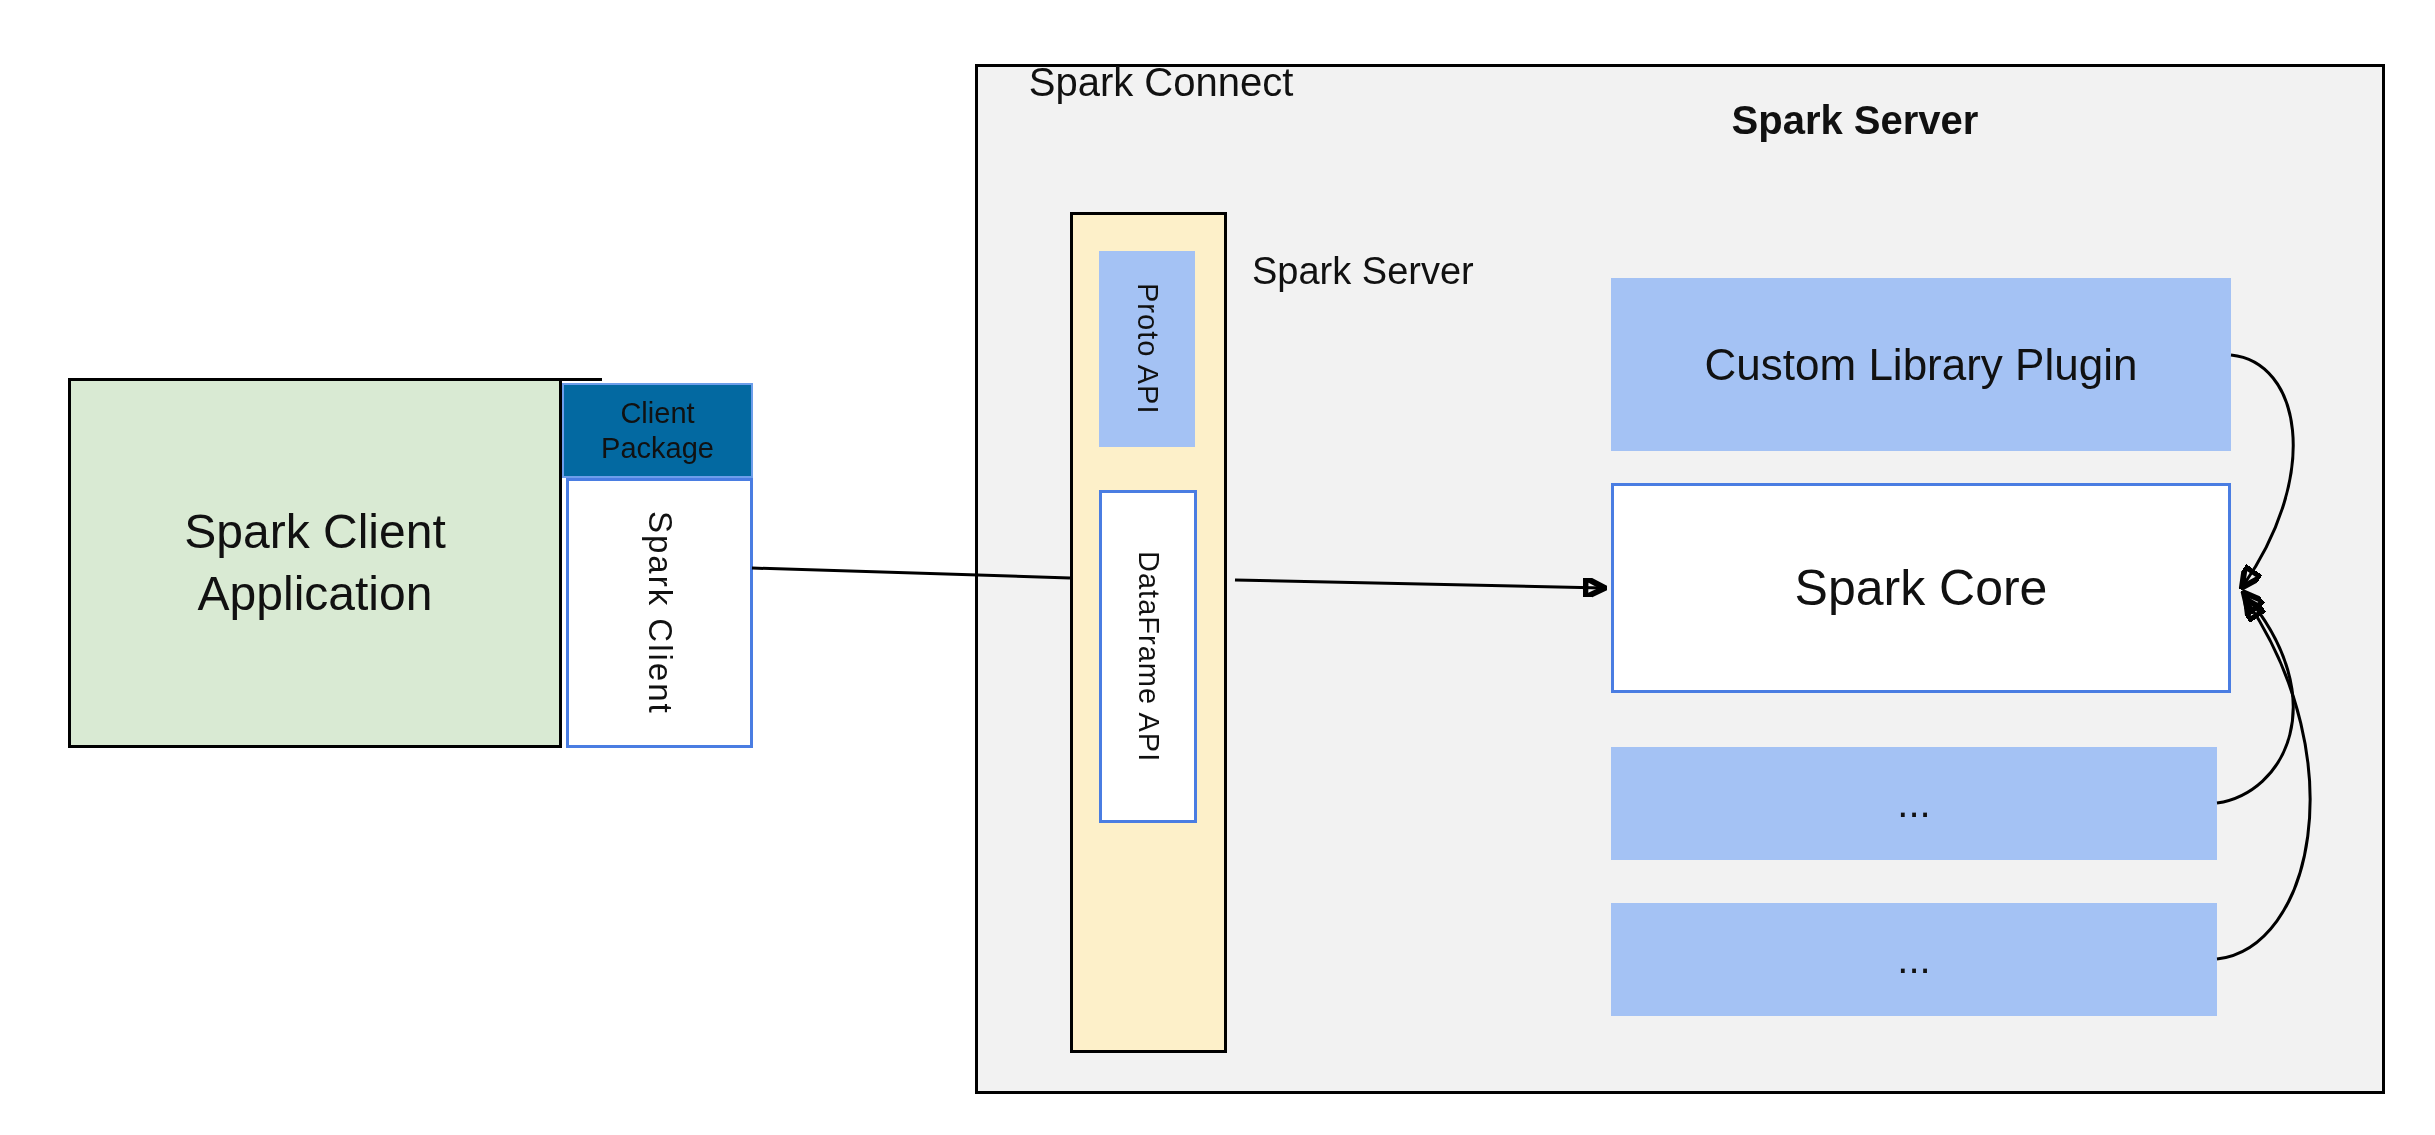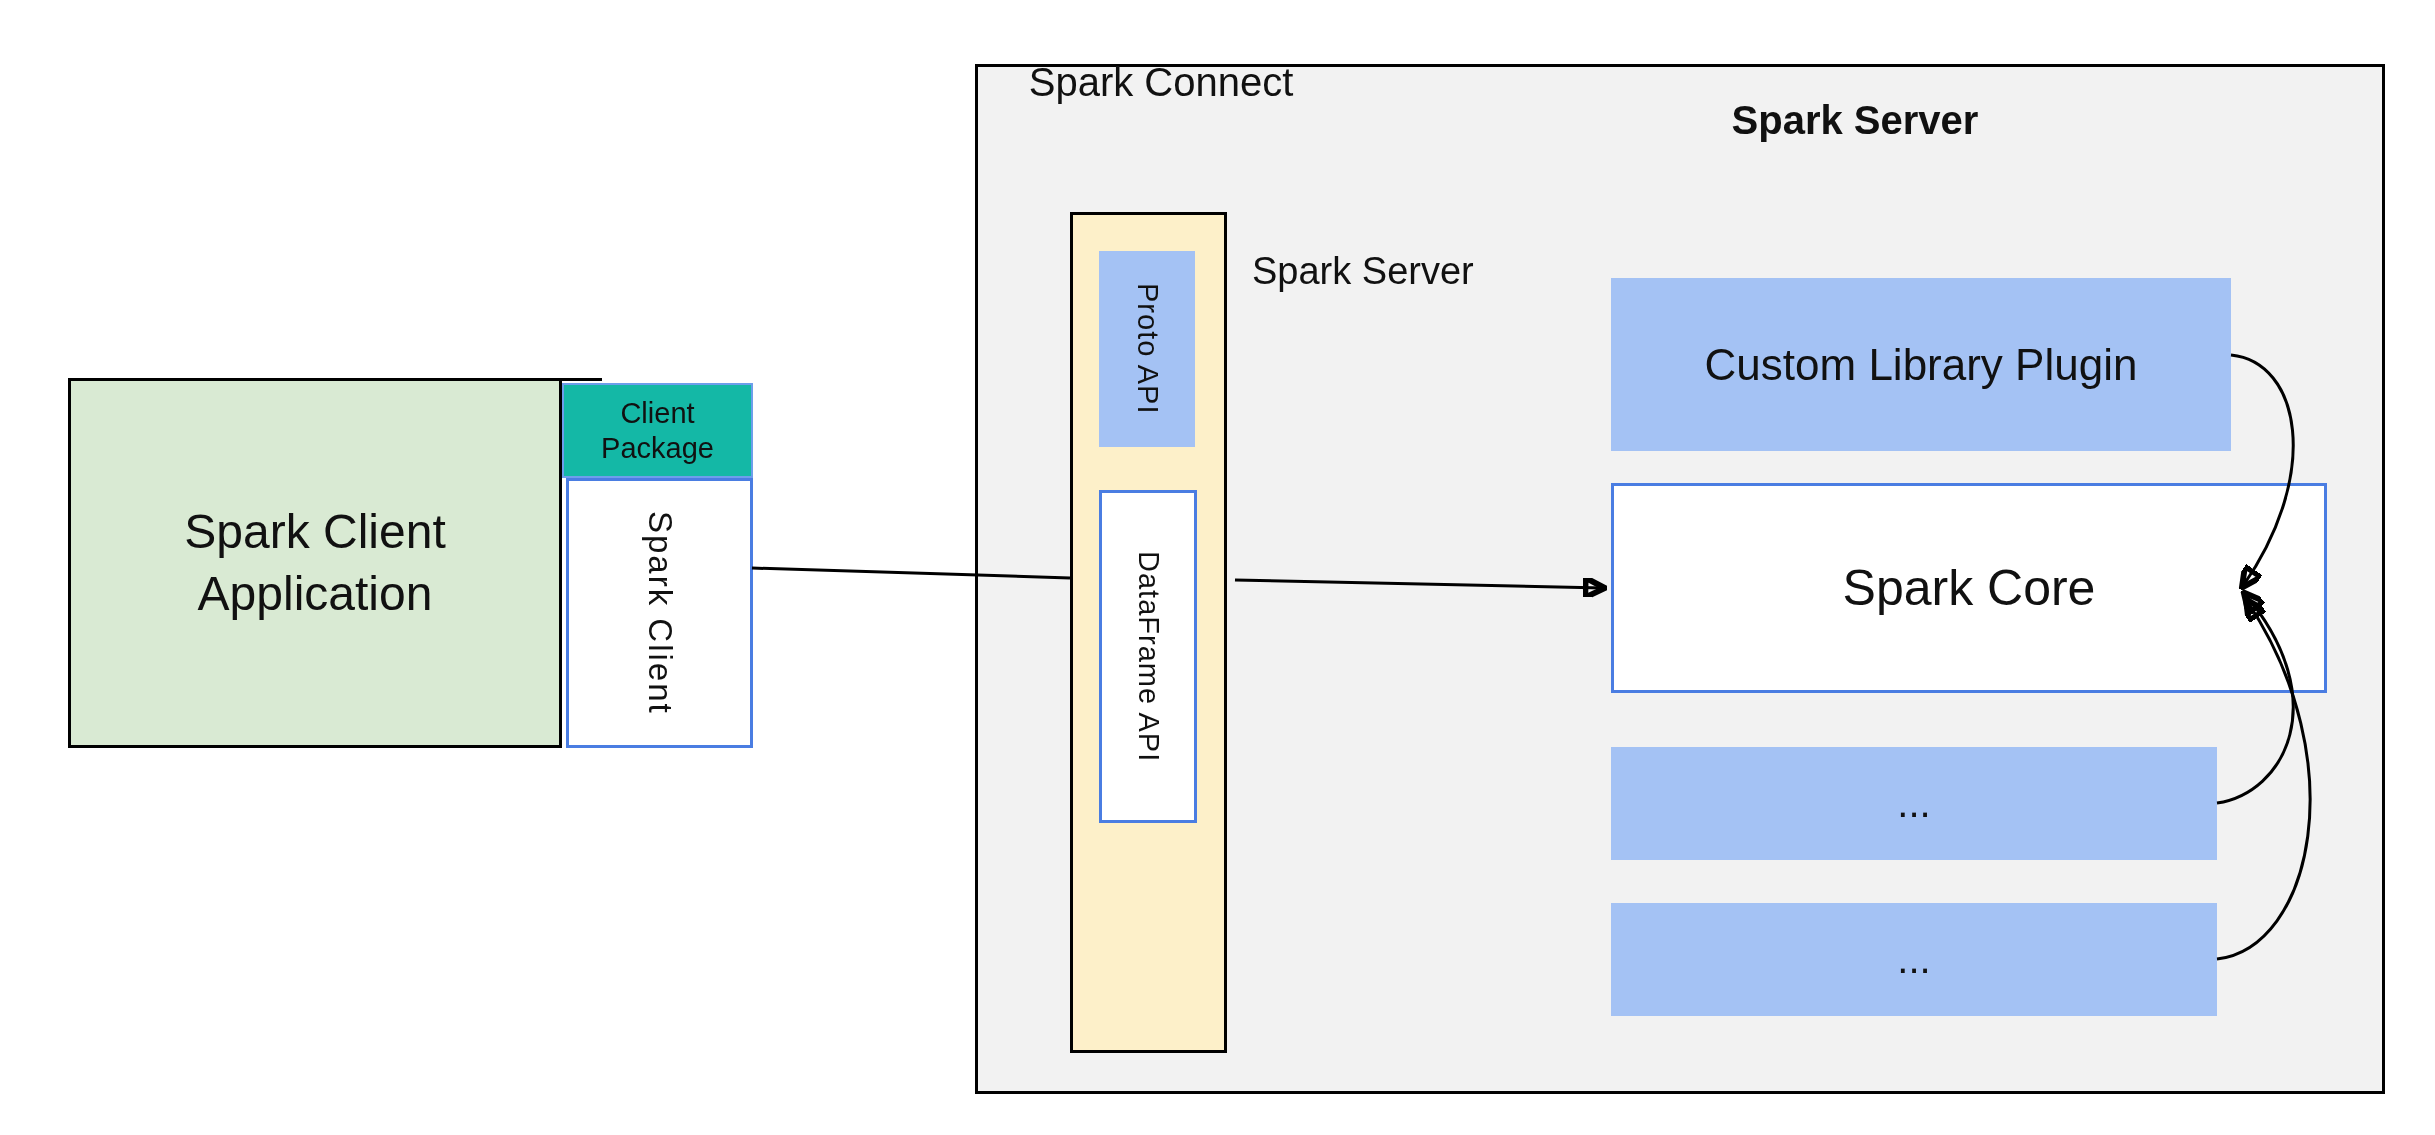--- a/index.html
+++ b/index.html
@@ -12,21 +12,21 @@
   
   .server-box{left:975px;top:64px;width:1410px;height:1030px;
               background:#f2f2f2;border:3px solid #000;}
 
   
   .green-box{left:68px;top:378px;width:494px;height:370px;
              background:#d9ead3;border:3px solid #000;font-size:48px;line-height:62px;}
   .quirk{left:562px;top:378px;width:40px;height:3px;background:#000;}
 
   .client-pkg{left:562px;top:383px;width:191px;height:95px;
-              background:#14b8a6;border:2px solid #6d9eeb;font-size:29px;line-height:35px;}
+              background:#0369a1;border:2px solid #6d9eeb;font-size:29px;line-height:35px;}
   .spark-client{left:566px;top:478px;width:187px;height:270px;
                 background:#ffffff;border:3px solid #4a7de2;}
 
   
   .yellow-box{left:1070px;top:212px;width:157px;height:841px;
               background:#fdf0c9;border:3px solid #000;}
   .proto{left:1099px;top:251px;width:96px;height:196px;background:#a4c2f4;}
   .dataframe{left:1099px;top:490px;width:98px;height:333px;
              background:#ffffff;border:3px solid #4a7de2;}
 
@@ -34,21 +34,21 @@
   .spark-client .vtext{font-size:33px;letter-spacing:2px;}
   .proto .vtext,.dataframe .vtext{font-size:29px;letter-spacing:1px;}
 
   
   .connect-label{left:961px;top:56px;width:400px;font-size:40px;line-height:52px;text-align:center;}
   .server-label{left:1655px;top:98px;width:400px;font-size:40px;font-weight:bold;text-align:center;}
   .library-label{left:1252px;top:246px;width:360px;font-size:38px;line-height:51px;text-align:left;}
 
   
   .plugin{left:1611px;top:278px;width:620px;height:173px;background:#a4c2f4;font-size:44px;}
-  .core{left:1611px;top:483px;width:716px;height:210px;
+  .core{left:1611px;top:483px;width:620px;height:210px;
         background:#ffffff;border:3px solid #4a7de2;font-size:50px;}
   .dots1{left:1611px;top:747px;width:606px;height:113px;background:#a4c2f4;font-size:40px;}
   .dots2{left:1611px;top:903px;width:606px;height:113px;background:#a4c2f4;font-size:40px;}
 
   svg.overlay{position:absolute;left:0;top:0;width:2435px;height:1135px;pointer-events:none;}
   svg.overlay path{fill:none;stroke:#000;stroke-width:3px;}
 </style>
 </head>
 <body>
 

